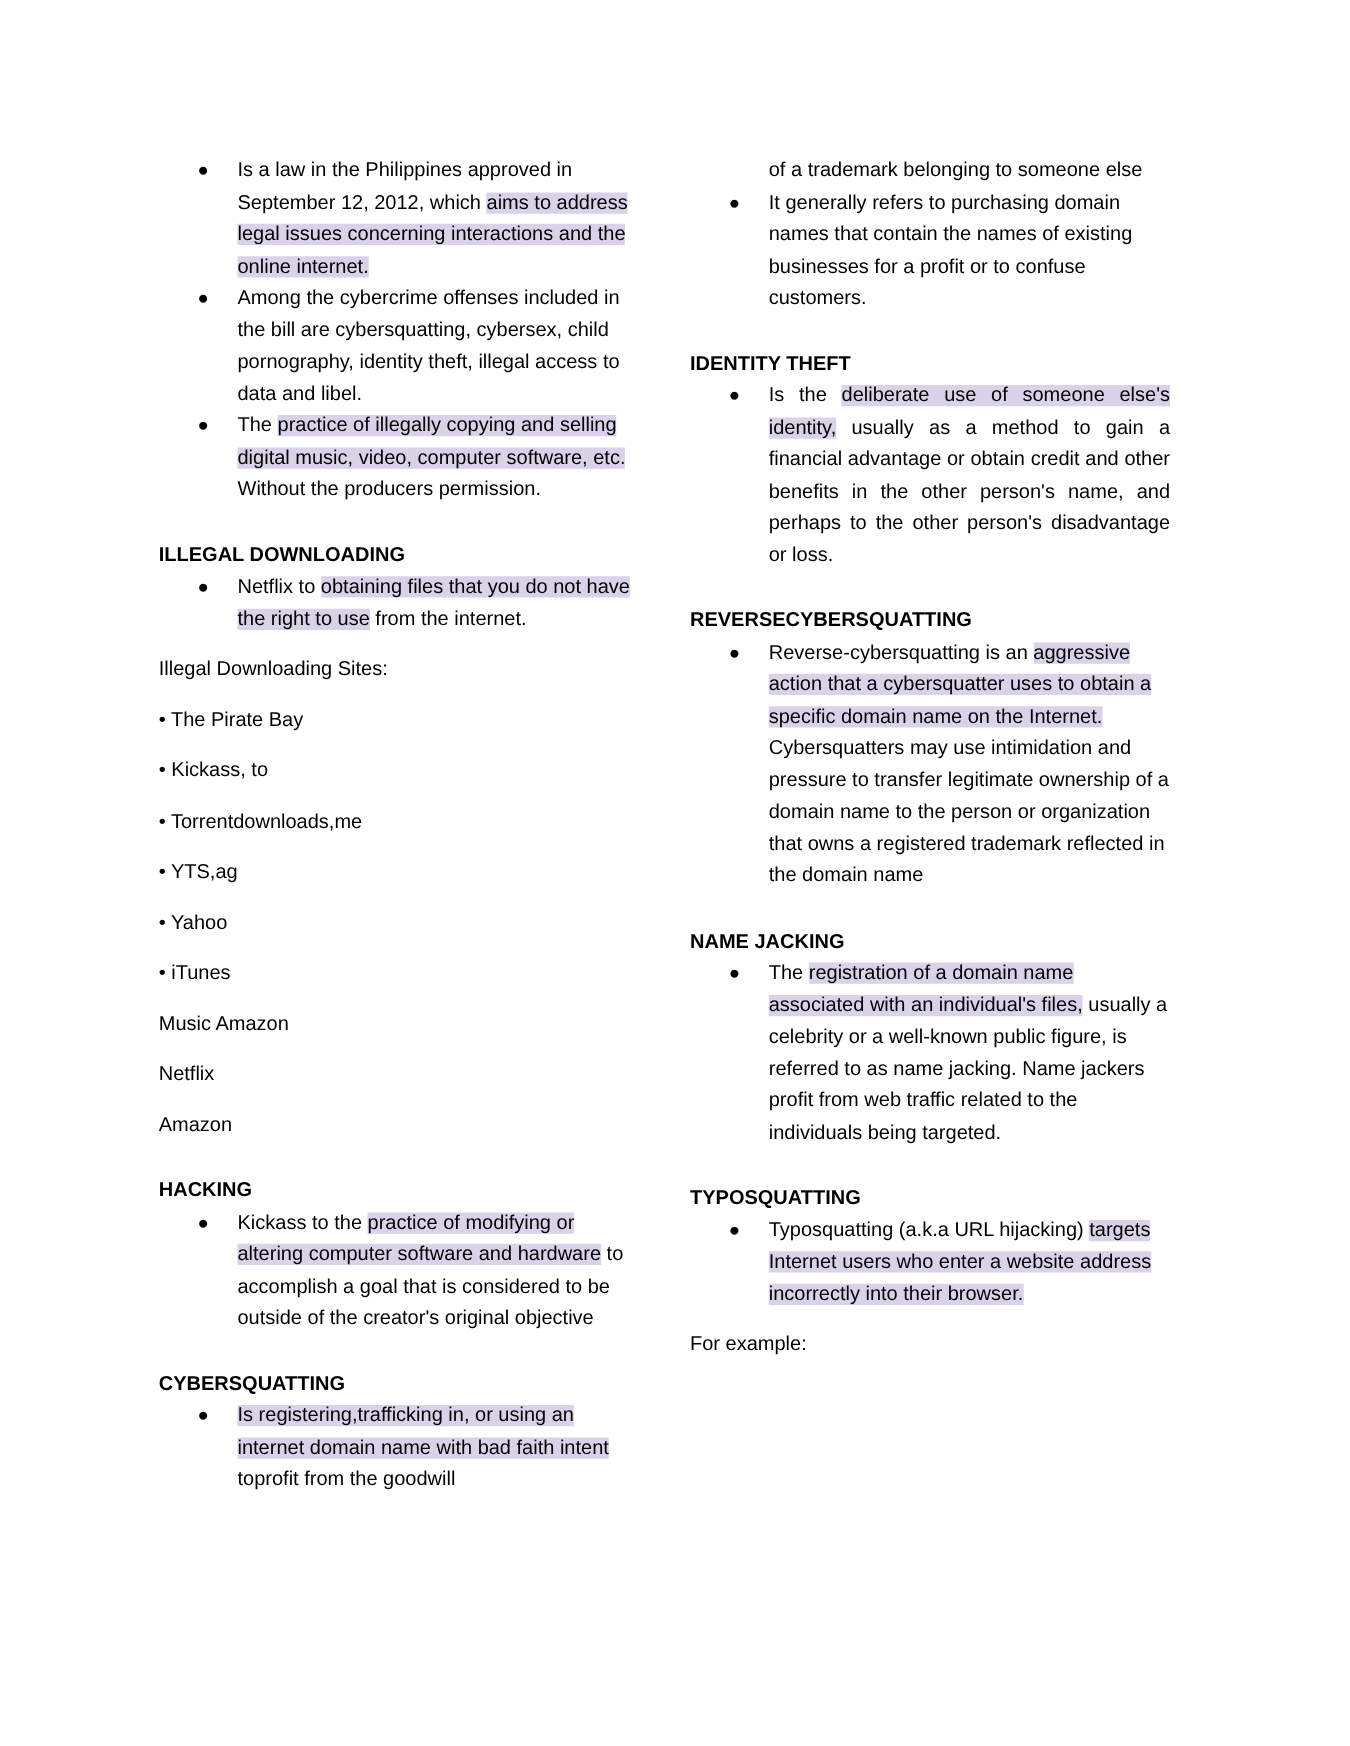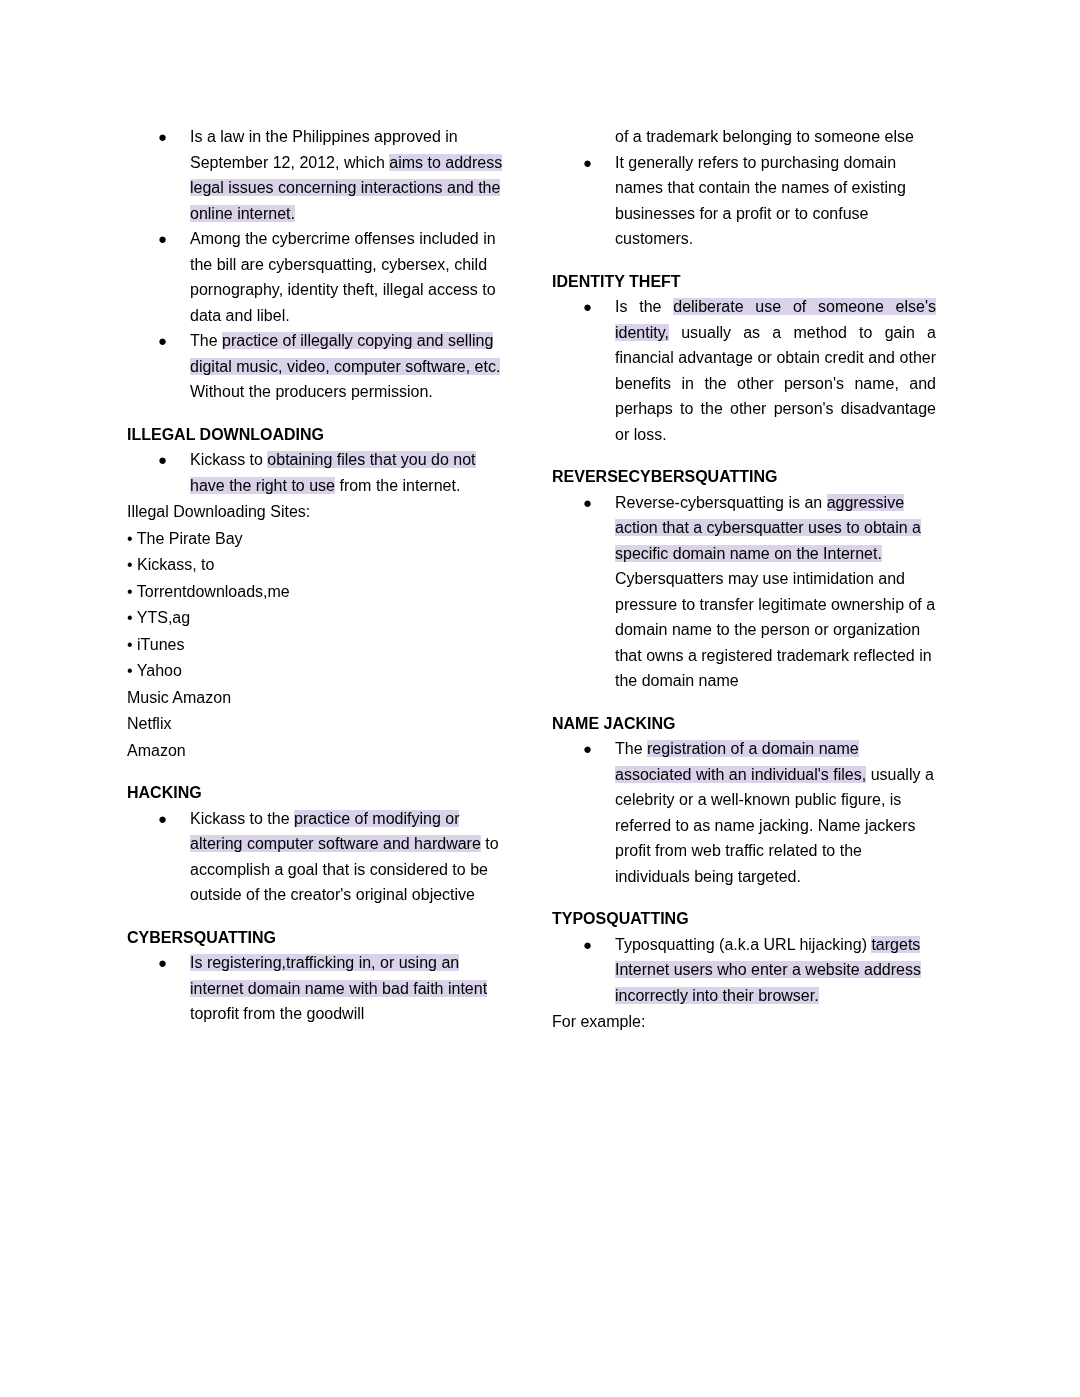--- a/index.html
+++ b/index.html
@@ -21,54 +21,54 @@
   .col {
     position: absolute;
     top: 124px;
     width: 384px;
   }
   .col-left  { left: 127px; }
   .col-right { left: 552px; }
 
   .heading {
     font-weight: bold;
-    margin-top: 17px;
+    margin-top: 27px;
   }
   .bullet-para {
     position: relative;
     padding-left: 63px;
   }
   .bullet-para.justify { text-align: justify; }
   .bullet-glyph {
     position: absolute;
     left: 31px;
     top: 0px;
     font-size: 15px;
     line-height: 25.5px;
   }
-  .text-line { margin-top: 1px; }
+  .text-line { margin-top: 15px; }
   .seg.hl { background: var(--hl, #d9d2e9); }
 </style>
 </head>
 <body>
 
 <div class="page">
   <div class="col col-left">
       <div class="bullet-para"><span class="bullet-glyph">●</span><span class="seg">Is a law in the Philippines approved in September 12, 2012, which </span><span class="seg hl">aims to address legal issues concerning interactions and the online internet.</span></div>
       <div class="bullet-para"><span class="bullet-glyph">●</span><span class="seg"> Among the cybercrime offenses included in the bill are cybersquatting, cybersex, child pornography, identity theft, illegal access to data and libel.</span></div>
       <div class="bullet-para"><span class="bullet-glyph">●</span><span class="seg">The </span><span class="seg hl">practice of illegally copying and selling digital music, video, computer software, etc.</span><span class="seg"> Without the producers permission.</span></div>
       <div class="heading">ILLEGAL DOWNLOADING</div>
-      <div class="bullet-para"><span class="bullet-glyph">●</span><span class="seg">Kickass to </span><span class="seg hl">obtaining files that you do not have the right to use</span><span class="seg"> from the internet.</span></div>
+      <div class="bullet-para"><span class="bullet-glyph">●</span><span class="seg">Netflix to </span><span class="seg hl">obtaining files that you do not have the right to use</span><span class="seg"> from the internet.</span></div>
       <div class="text-line">Illegal Downloading Sites:</div>
       <div class="text-line">• The Pirate Bay</div>
       <div class="text-line">• Kickass, to</div>
       <div class="text-line">• Torrentdownloads,me</div>
       <div class="text-line">• YTS,ag</div>
+      <div class="text-line">• Yahoo</div>
       <div class="text-line">• iTunes</div>
-      <div class="text-line">• Yahoo</div>
       <div class="text-line">Music Amazon</div>
       <div class="text-line">Netflix</div>
       <div class="text-line">Amazon</div>
       <div class="heading">HACKING</div>
       <div class="bullet-para"><span class="bullet-glyph">●</span><span class="seg">Kickass to the </span><span class="seg hl">practice of modifying or altering computer software and hardware</span><span class="seg"> to accomplish a goal that is considered to be outside of the creator's original objective</span></div>
       <div class="heading">CYBERSQUATTING</div>
       <div class="bullet-para"><span class="bullet-glyph">●</span><span class="seg hl">Is registering,trafficking in, or using an internet domain name with bad faith intent</span><span class="seg"> toprofit from the goodwill</span></div>
     </div>
   <div class="col col-right">
       <div class="bullet-para"><span class="seg">of a trademark belonging to someone else</span></div>

